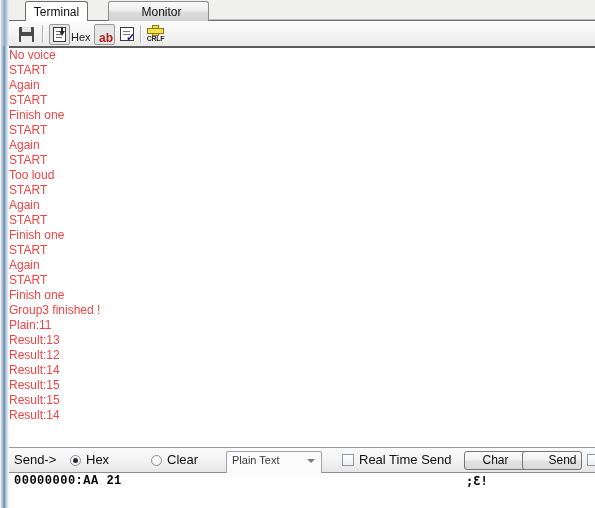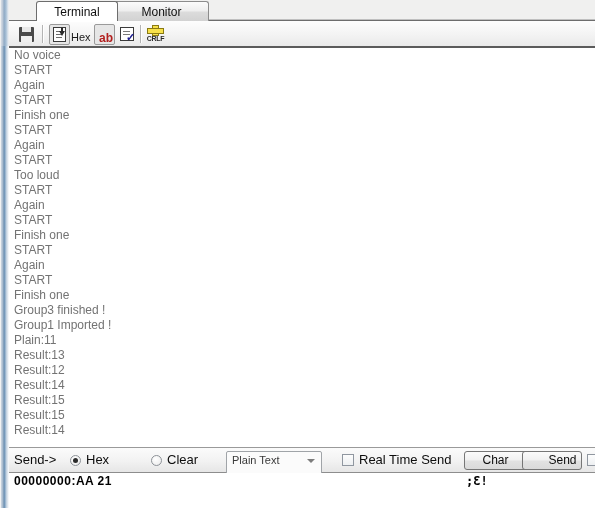--- a/index.html
+++ b/index.html
@@ -77,25 +77,24 @@
     text-align: center;
     font-size: 12px;
     box-sizing: border-box;
     border: 1px solid #8c8c8c;
     border-bottom: none;
     border-radius: 3px 3px 0 0;
     color: #101010;
   }
   .tab-terminal {
     left: 16px;
-    width: 82px;
+    width: 63px;
     background: #ffffff;
     border-color: #6d6d6d;
     z-index: 3;
-    margin-left: 11px;
   }
   .tab-terminal:after {
     content: "";
     position: absolute;
     left: 0; right: 0; bottom: -1px;
     height: 1px;
     background: #ffffff;
   }
   .tab-monitor {
     left: 99px;
@@ -264,24 +263,23 @@
     left: 9px;
     top: 48px;
     right: 0;
     height: 399px;
     background: #ffffff;
     overflow: hidden;
   }
   .term-line {
     height: 15px;
     line-height: 15px;
-    padding-left: 5px;
     font-family: "Liberation Sans", sans-serif;
     font-size: 12px;
-    color: #737373;
+    color: #ef4444;
     white-space: pre;
   }
 
   
   .sendbar {
     position: absolute;
     left: 9px;
     top: 447px;
     right: 0;
     height: 26px;
@@ -368,21 +366,21 @@
     top: 473px;
     right: 0;
     bottom: 0;
     background: #ffffff;
     overflow: hidden;
   }
   .hex-line {
     position: absolute;
     top: 1px;
     left: 5px;
-    font-family: Liberation Sans, sans-serif;
+    font-family: Liberation Mono, monospace;
     font-size: 12px;
     font-weight: bold;
     color: #000000;
     letter-spacing: 0.5px;
     white-space: pre;
   }
   .hex-ascii {
     position: absolute;
     top: 1px;
     left: 457px;
@@ -469,21 +467,20 @@
     <div class="term-line">Too loud</div>
     <div class="term-line">START</div>
     <div class="term-line">Again</div>
     <div class="term-line">START</div>
     <div class="term-line">Finish one</div>
     <div class="term-line">START</div>
     <div class="term-line">Again</div>
     <div class="term-line">START</div>
     <div class="term-line">Finish one</div>
     <div class="term-line">Group3 finished !</div>
-    <div class="term-line">Group1 Imported !</div>
     <div class="term-line">Plain:11</div>
     <div class="term-line">Result:13</div>
     <div class="term-line">Result:12</div>
     <div class="term-line">Result:14</div>
     <div class="term-line">Result:15</div>
     <div class="term-line">Result:15</div>
     <div class="term-line">Result:14</div>
   </div>
 
   <div class="sendbar">

